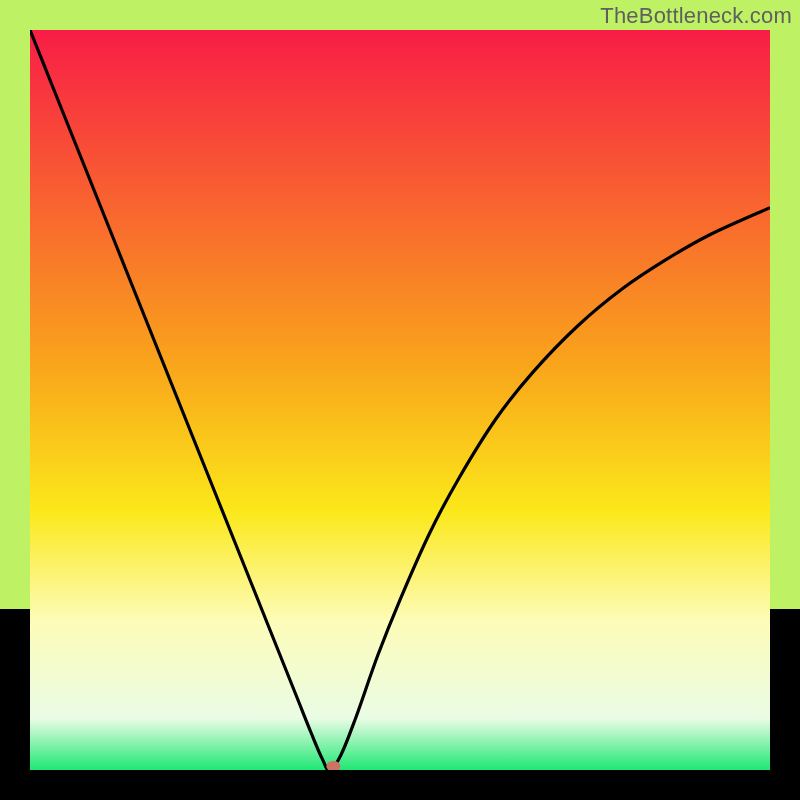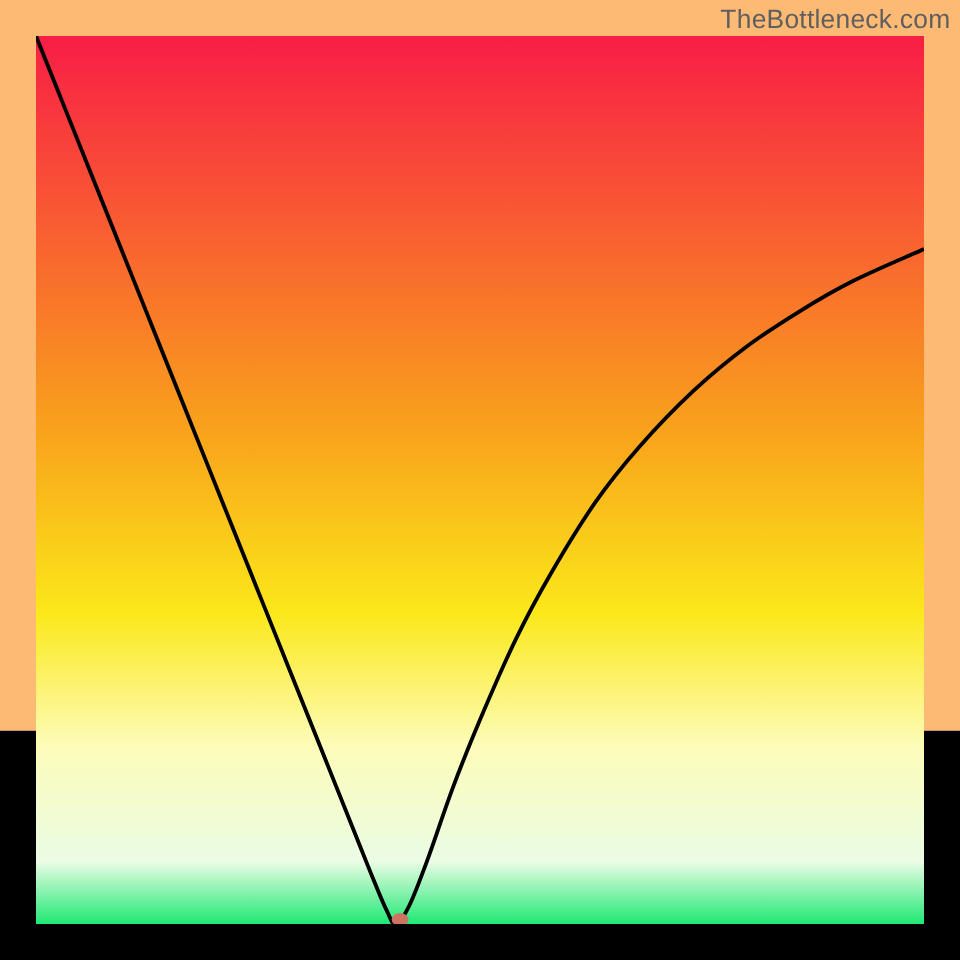--- a/index.html
+++ b/index.html
@@ -10,21 +10,21 @@
     background: #000000;
     overflow: hidden;
     font-family: Arial, Helvetica, sans-serif;
   }
   .frame {
     position: absolute;
     left: 0;
     top: 0;
     width: 800px;
     height: 609px;
-    background: #fdba74;
+    background: #bef264;
   }
   .watermark {
     position: absolute;
     top: 3px;
     right: 8px;
     color: #5f5f5f;
     font-size: 22px;
     font-weight: 500;
     letter-spacing: 0.2px;
     user-select: none;

